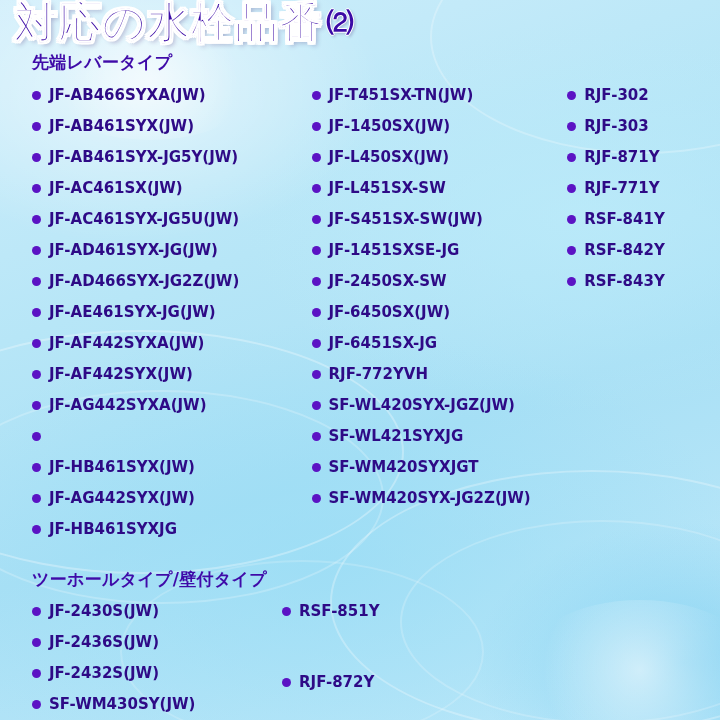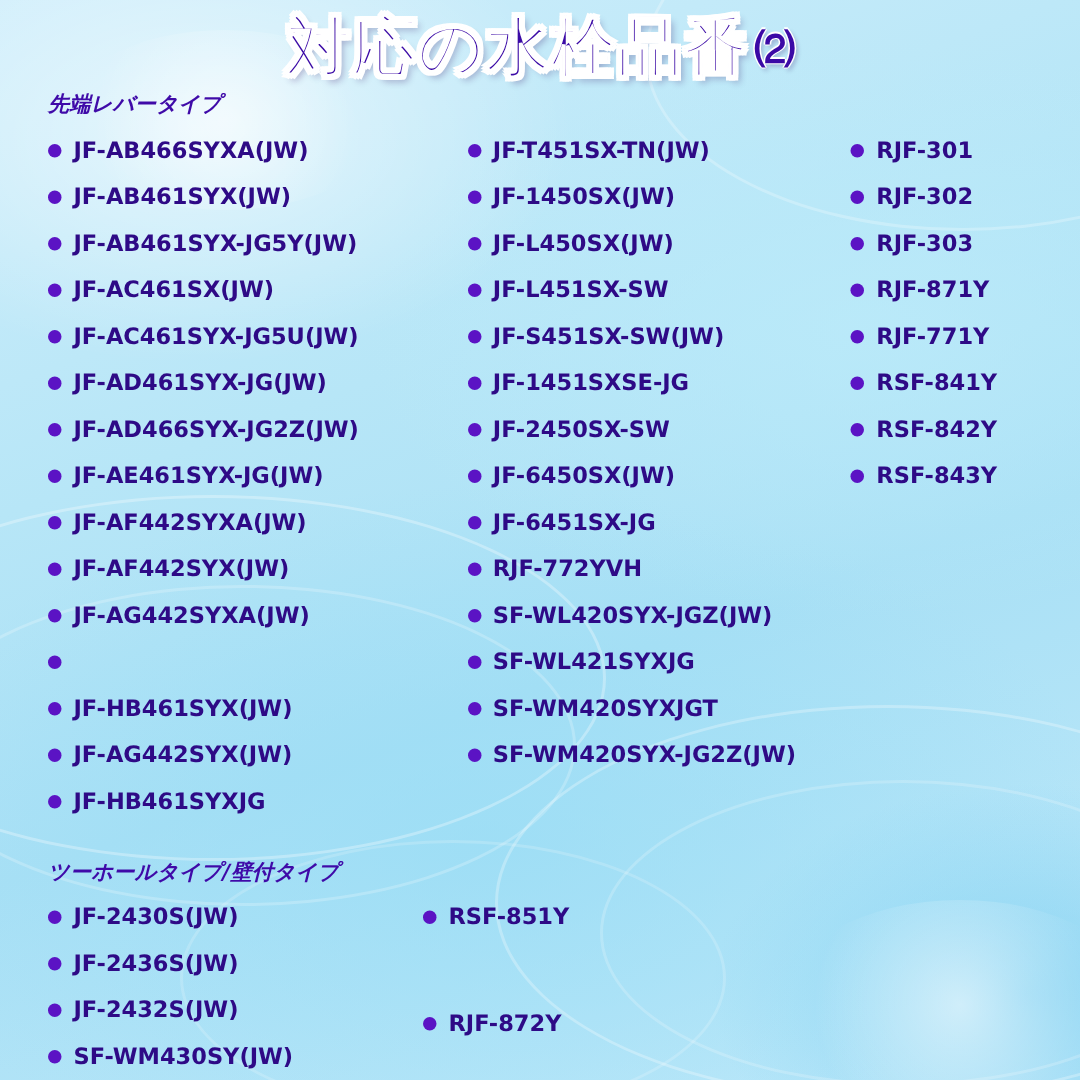--- a/index.html
+++ b/index.html
@@ -49,22 +49,22 @@
   #content {
     position: relative;
     z-index: 2;
     padding: 0 14px;
   }
 
   
   .title-row {
     display: flex;
     align-items: flex-end;
-    justify-content: center;
-    padding-top: 10px;
+    justify-content: flex-start;
+    padding-top: 0;
     padding-bottom: 2px;
   }
   .title-main {
     font-family: "DejaVu Sans", sans-serif;
     font-weight: bold;
     font-size: 43px;
     letter-spacing: 1px;
     color: #3b0aa6;
     -webkit-text-stroke: 1px #ffffff;
     text-shadow:
@@ -82,25 +82,24 @@
     padding-bottom: 5px;
     text-shadow:
       1px 0 0 #fff, -1px 0 0 #fff, 0 1px 0 #fff, 0 -1px 0 #fff,
       2px 2px 3px rgba(40,0,90,0.25);
   }
 
   
   .section-heading {
     font-family: "DejaVu Sans", sans-serif;
     font-weight: bold;
-    font-size: 14px;
+    font-size: 17px;
     color: #3f0aa8;
     margin: 4px 0 6px 18px;
     letter-spacing: 0.3px;
-    font-style: italic;
   }
   .section-heading.second {
     margin-top: 23px;
     margin-bottom: 5px;
   }
 
   
   .cols {
     display: flex;
     margin-left: 18px;
@@ -278,24 +277,20 @@
           </div>
         <div class="item">
             <span class="bullet"></span>
             <span class="label">SF-WM420SYX-JG2Z(JW)</span>
           </div>
       </div>
 
       <div class="col s1c3">
         <div class="item">
             <span class="bullet"></span>
-            <span class="label">RJF-301</span>
-          </div>
-        <div class="item">
-            <span class="bullet"></span>
             <span class="label">RJF-302</span>
           </div>
         <div class="item">
             <span class="bullet"></span>
             <span class="label">RJF-303</span>
           </div>
         <div class="item">
             <span class="bullet"></span>
             <span class="label">RJF-871Y</span>
           </div>

